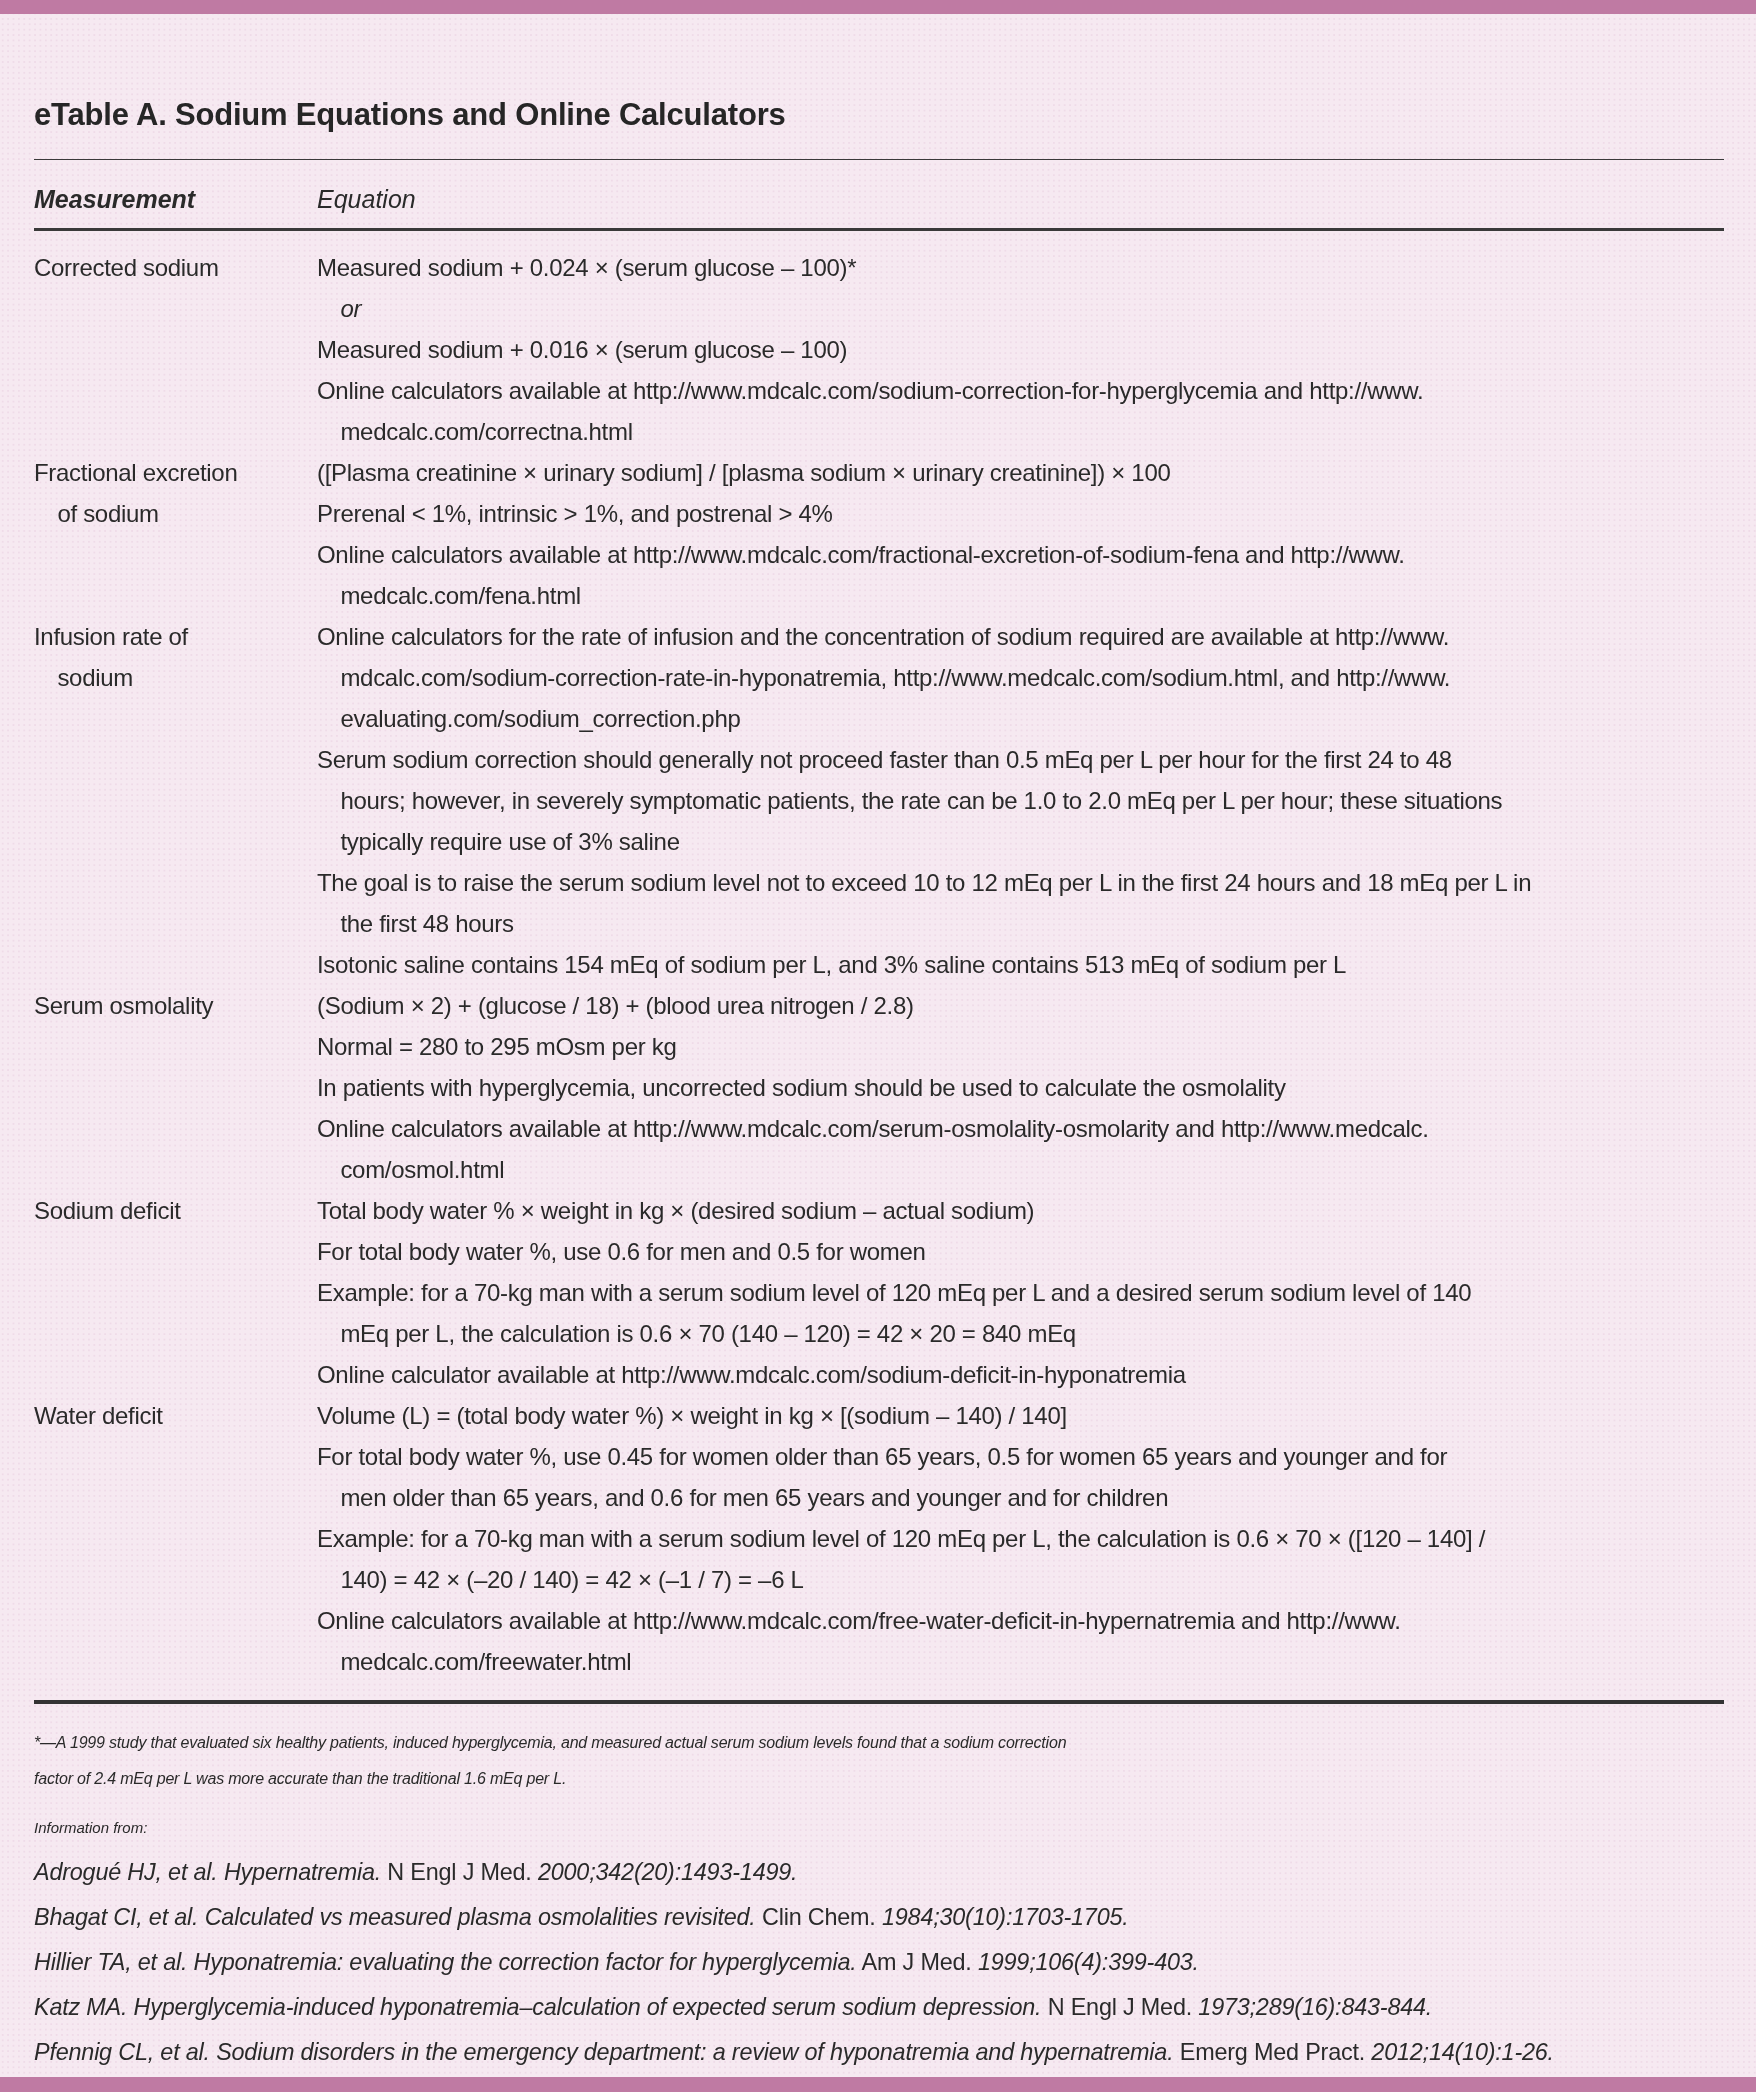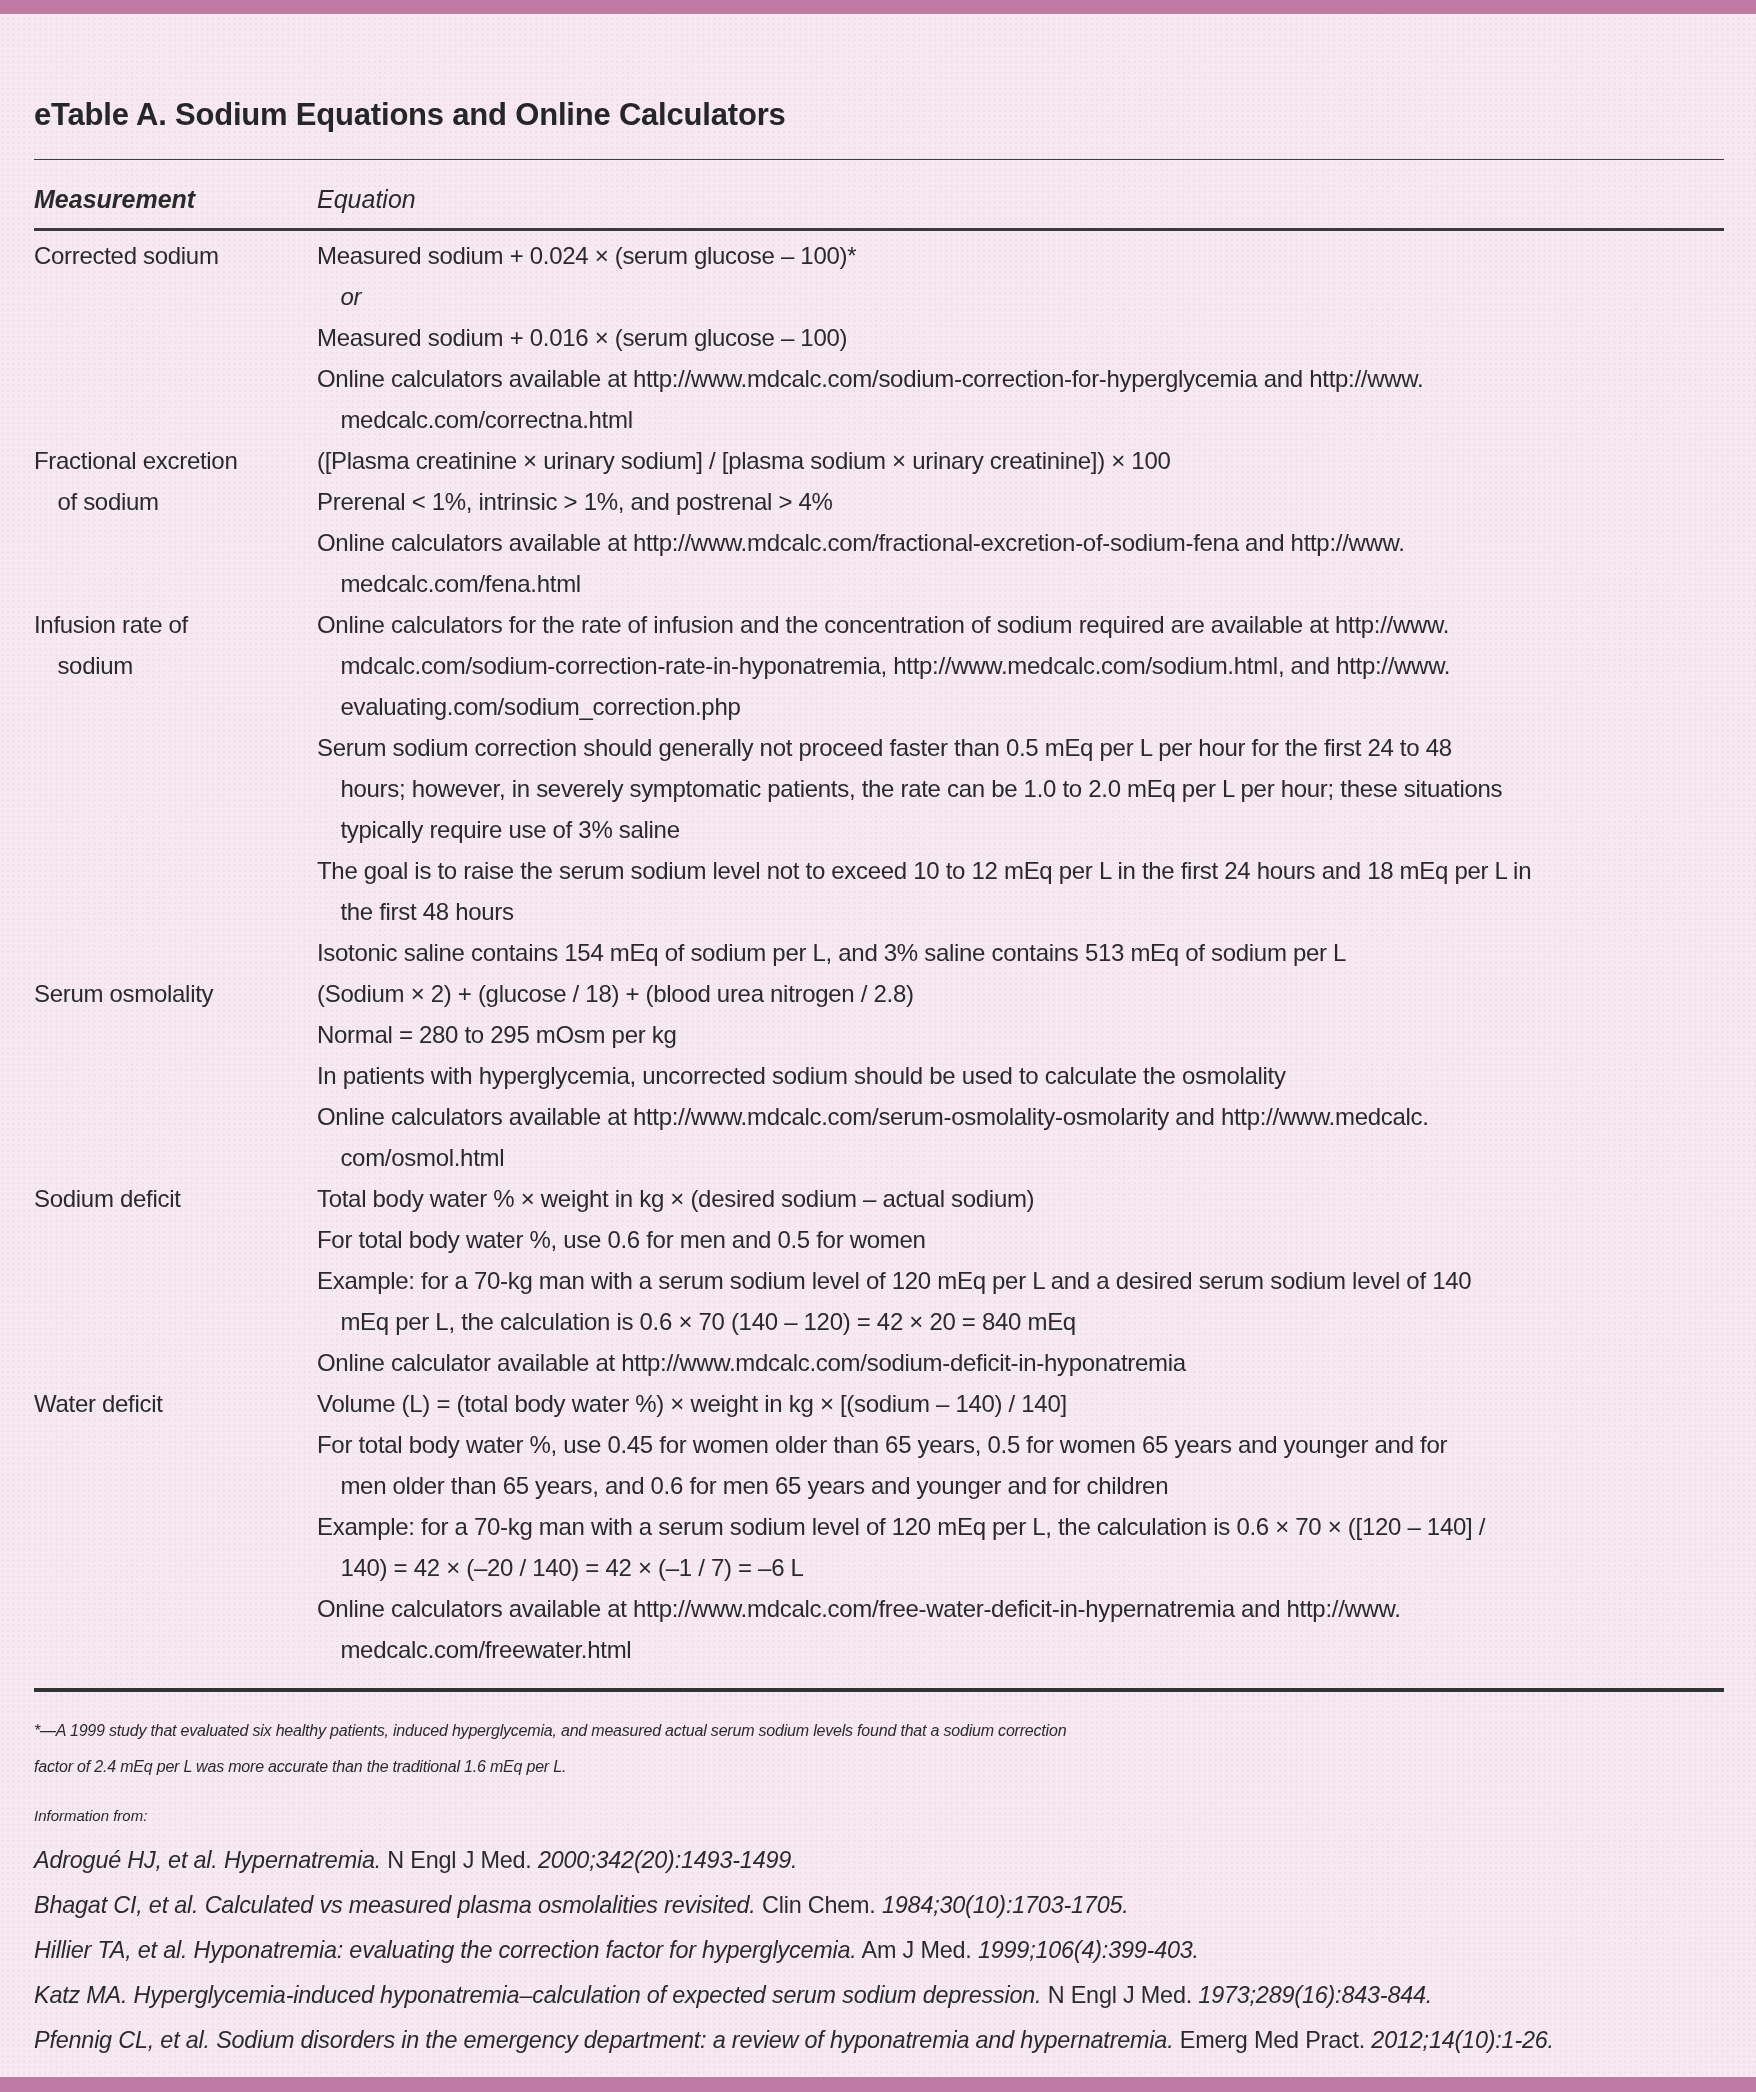--- a/index.html
+++ b/index.html
@@ -28,21 +28,21 @@
   .rule { background:#3a3a3a; }
   .rule.thin  { height:1.8px; }
   .rule.mid   { height:2.7px; }
   .rule.thick { height:3.6px; background:#333333; }
   .col-headers {
     display:flex; font-style:italic; font-size:25px; line-height:32px;
     margin:22.5px 0 13.5px 0;
   }
   .col-h.measurement { width:283px; flex:none;font-weight:bold; }
   .col-h.equation { flex:1; }
-  #table-body { padding:4px 0 18px 0; font-size:24px; }
+  #table-body { padding:16px 0 18px 0; font-size:24px; }
   .row { display:flex; }
   .m-cell { width:283px; flex:none; }
   .e-cell { flex:1; min-width:0; }
   .line {
     line-height:41px; white-space:nowrap; letter-spacing:-0.3px;
   }
   .line.indent { padding-left:23.4px; }
   .line.italic { font-style:italic; }
   .footnote {
     margin-top:21.6px; font-size:16px; font-style:italic; line-height:36px;

